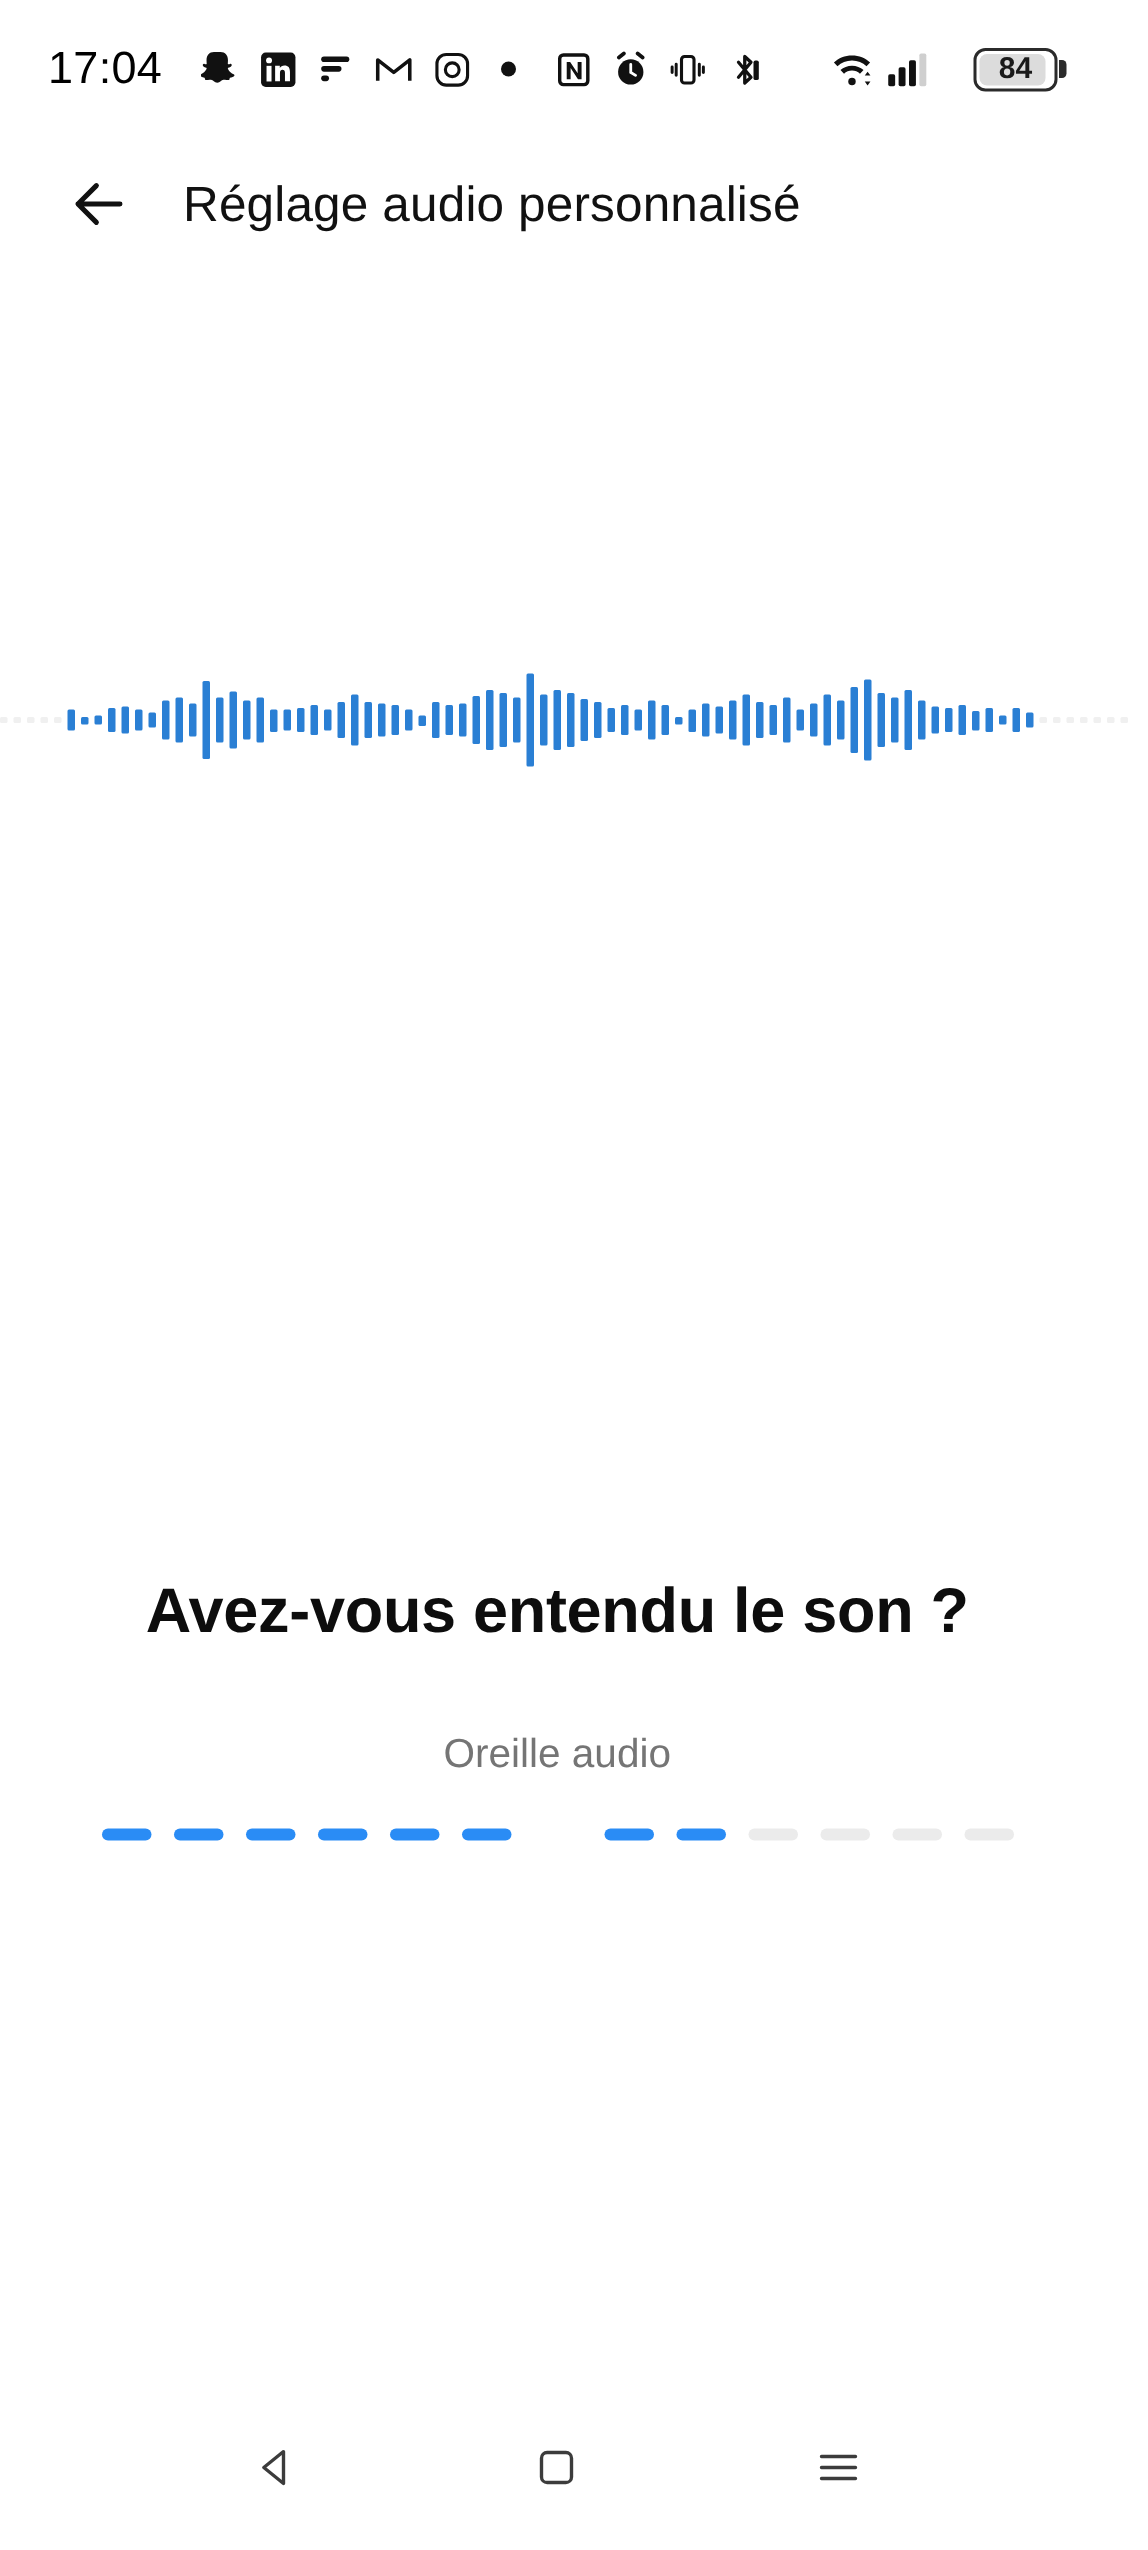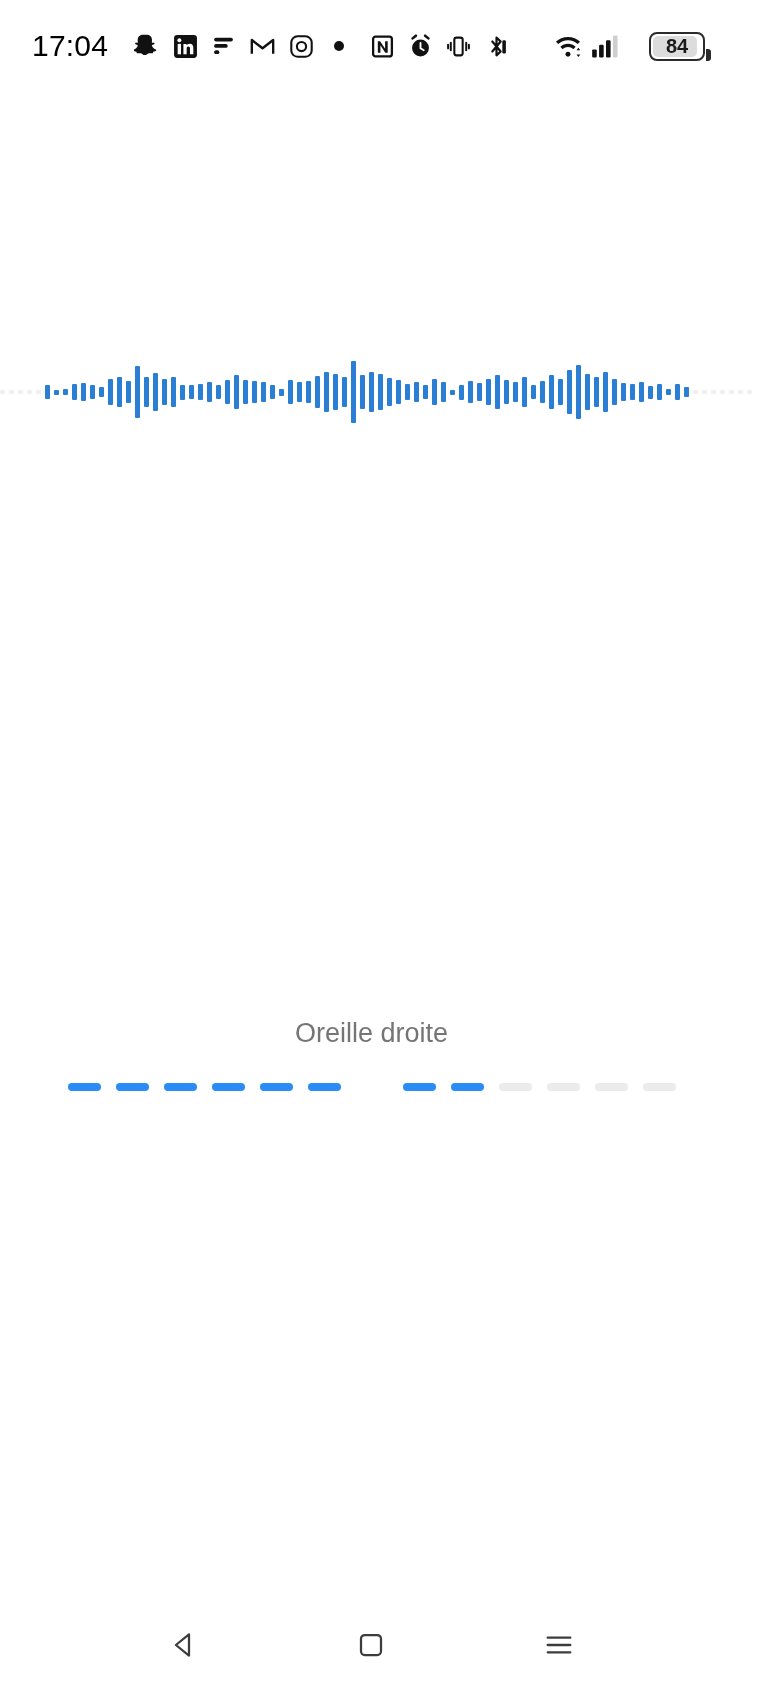--- a/index.html
+++ b/index.html
@@ -30,21 +30,21 @@
   }
   .sb-icons {
     flex:1; display:flex; align-items:center; justify-content:flex-start;
     gap:13px; margin-left:26px;
   }
   .sb-right { display:flex; align-items:center; gap:8px; }
   .ic { display:inline-flex; align-items:center; justify-content:center; }
   .ic svg { display:block; }
 
   .battery {
-    position:relative; display:flex; align-items:flex-end;padding-left:20px;
+    position:relative; display:flex; align-items:center;padding-left:20px;
   }
   .battery-body {
     width:56px; height:29px;
     border:2.5px solid #2b2b2b;
     border-radius:8px;
     display:flex; align-items:center; justify-content:center;
     background:#ffffff;
     position:relative;
     overflow:hidden;
   }
@@ -262,20 +262,30 @@
       <span class="battery">
         <span class="battery-body">
           <span class="battery-fill"></span>
           <span class="battery-num">84</span>
         </span>
         <span class="battery-cap"></span>
       </span>
     </div>
   </div>
 
+  <div class="appbar">
+    <div class="back-btn">
+      <span class="ic">
+        <svg width="42" height="42" viewBox="0 0 24 24">
+            <path d="M20 12H4M4 12l7-7M4 12l7 7" fill="none" stroke="#111" stroke-width="1.9" stroke-linecap="round" stroke-linejoin="round"></path>
+          </svg>
+      </span>
+    </div>
+    <div class="appbar-title">Réglage audio personnalisé</div>
+  </div>
 
   <div class="wave-zone">
     <div class="waveform" id="waveform">
         <div class="wbar" style="height: 4px; background: rgb(240, 240, 240);"></div>
         <div class="wbar" style="height: 4px; background: rgb(240, 240, 240);"></div>
         <div class="wbar" style="height: 4px; background: rgb(240, 240, 240);"></div>
         <div class="wbar" style="height: 4px; background: rgb(240, 240, 240);"></div>
         <div class="wbar" style="height: 4px; background: rgb(240, 240, 240);"></div>
         <div class="wbar" style="height: 4px; background: rgb(240, 240, 240);"></div>
         <div class="wbar" style="height: 14px; background: rgb(42, 127, 212);"></div>
@@ -354,21 +364,22 @@
         <div class="wbar" style="height: 4px; background: rgb(240, 240, 240);"></div>
         <div class="wbar" style="height: 4px; background: rgb(240, 240, 240);"></div>
         <div class="wbar" style="height: 4px; background: rgb(240, 240, 240);"></div>
         <div class="wbar" style="height: 4px; background: rgb(240, 240, 240);"></div>
         <div class="wbar" style="height: 4px; background: rgb(240, 240, 240);"></div>
         <div class="wbar" style="height: 4px; background: rgb(240, 240, 240);"></div>
       </div>
   </div>
 
   <div class="qblock">
-    <div class="ear-label">Oreille droite</div>
+    <div class="question">Avez-vous entendu le son ?</div>
+    <div class="ear-label">Oreille audio</div>
     <div class="progress-row">
       <div class="pgroup" id="pgroup-left">
           <div class="dash on" style="background: rgb(42, 140, 245);"></div>
           <div class="dash on" style="background: rgb(42, 140, 245);"></div>
           <div class="dash on" style="background: rgb(42, 140, 245);"></div>
           <div class="dash on" style="background: rgb(42, 140, 245);"></div>
           <div class="dash on" style="background: rgb(42, 140, 245);"></div>
           <div class="dash on" style="background: rgb(42, 140, 245);"></div>
         </div>
       <div class="pgap"></div>

